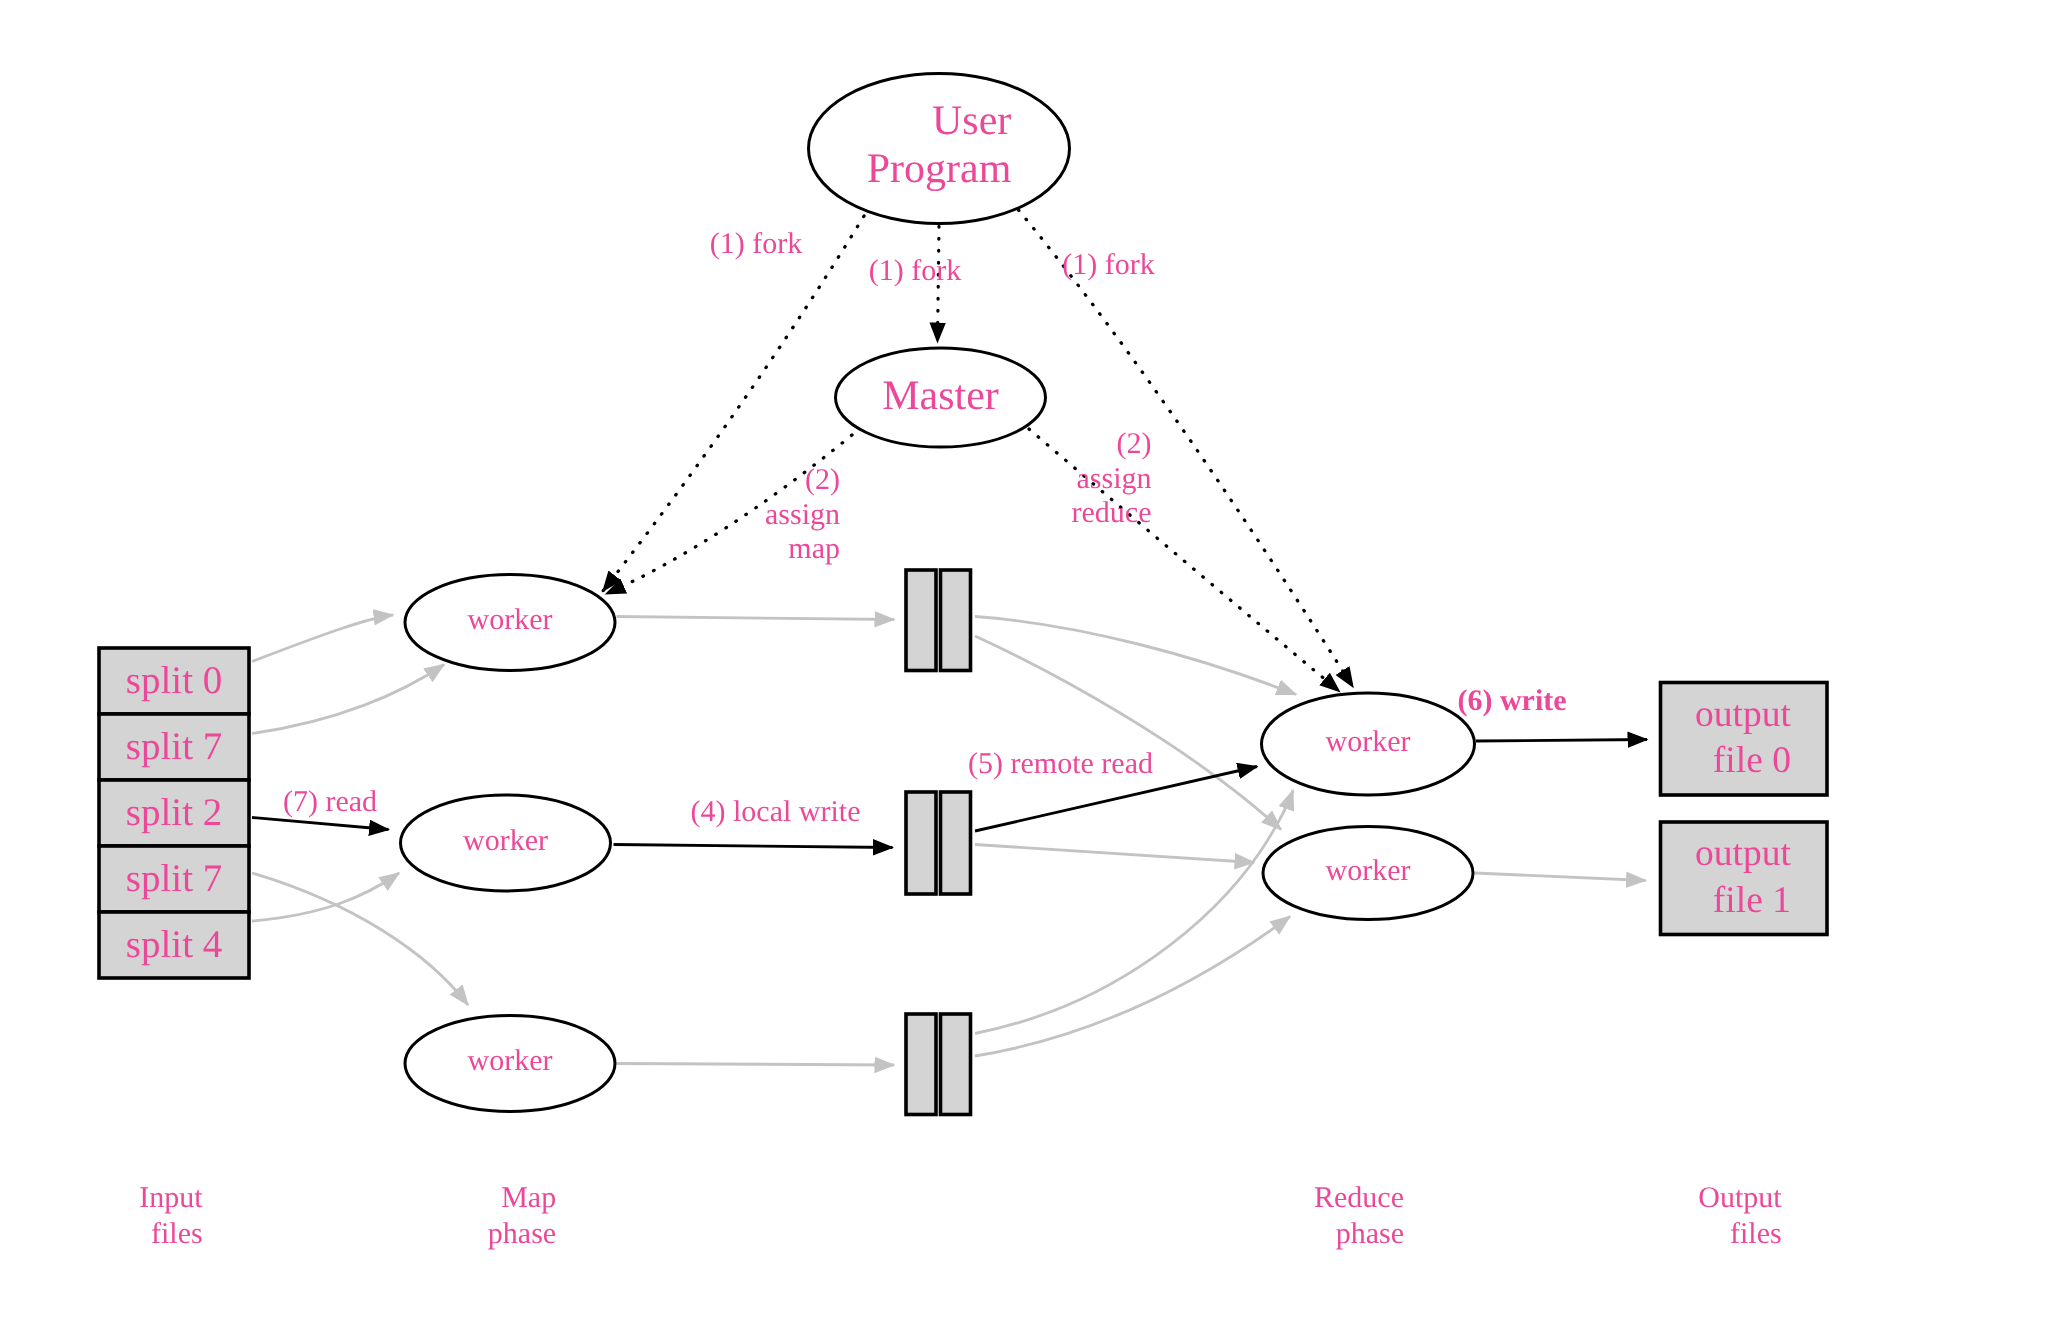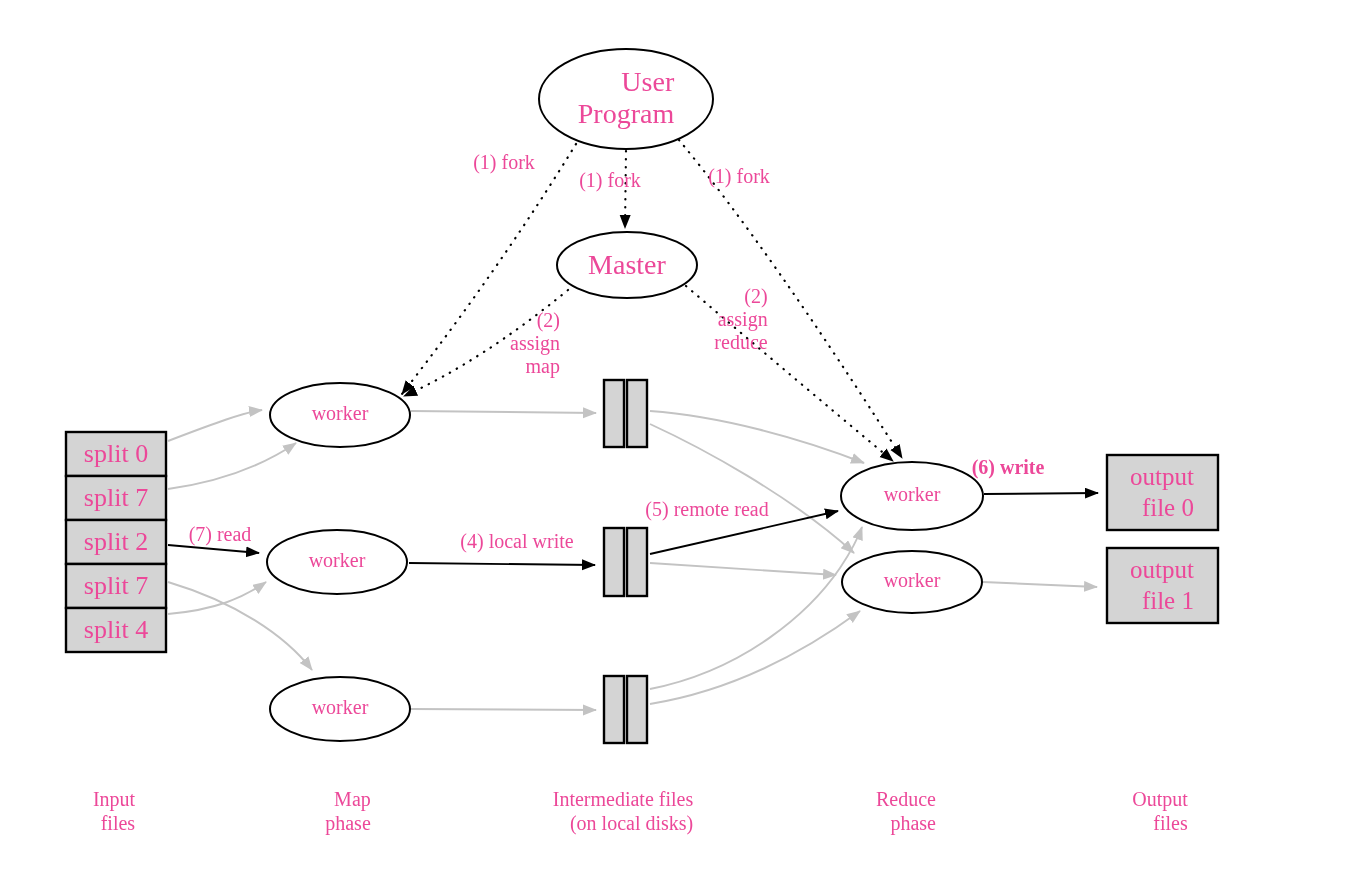--- a/index.html
+++ b/index.html
@@ -138,20 +138,18 @@
 reduce</div>
   <div class="lbl edge-lbl" style="left:220px;top:535px;">(7) read</div>
   <div class="lbl edge-lbl" style="left:517px;top:542px;">(4) local write</div>
   <div class="lbl edge-lbl" style="left:707px;top:510px;">(5) remote read</div>
   <div class="lbl edge-lbl" style="left:1008px;top:468px;font-weight:bold;">(6) write</div>
 
   <div class="lbl phase-lbl" style="left:114px;top:811px;">Input
 files</div>
   <div class="lbl phase-lbl" style="left:348px;top:811px;">Map
 phase</div>
-  <div class="lbl phase-lbl" style="left:623px;top:811px;">Intermediate files
-(on local disks)</div>
   <div class="lbl phase-lbl" style="left:906px;top:811px;">Reduce
 phase</div>
   <div class="lbl phase-lbl" style="left:1160px;top:811px;">Output
 files</div>
 
 </div>
 
 </body></html>

